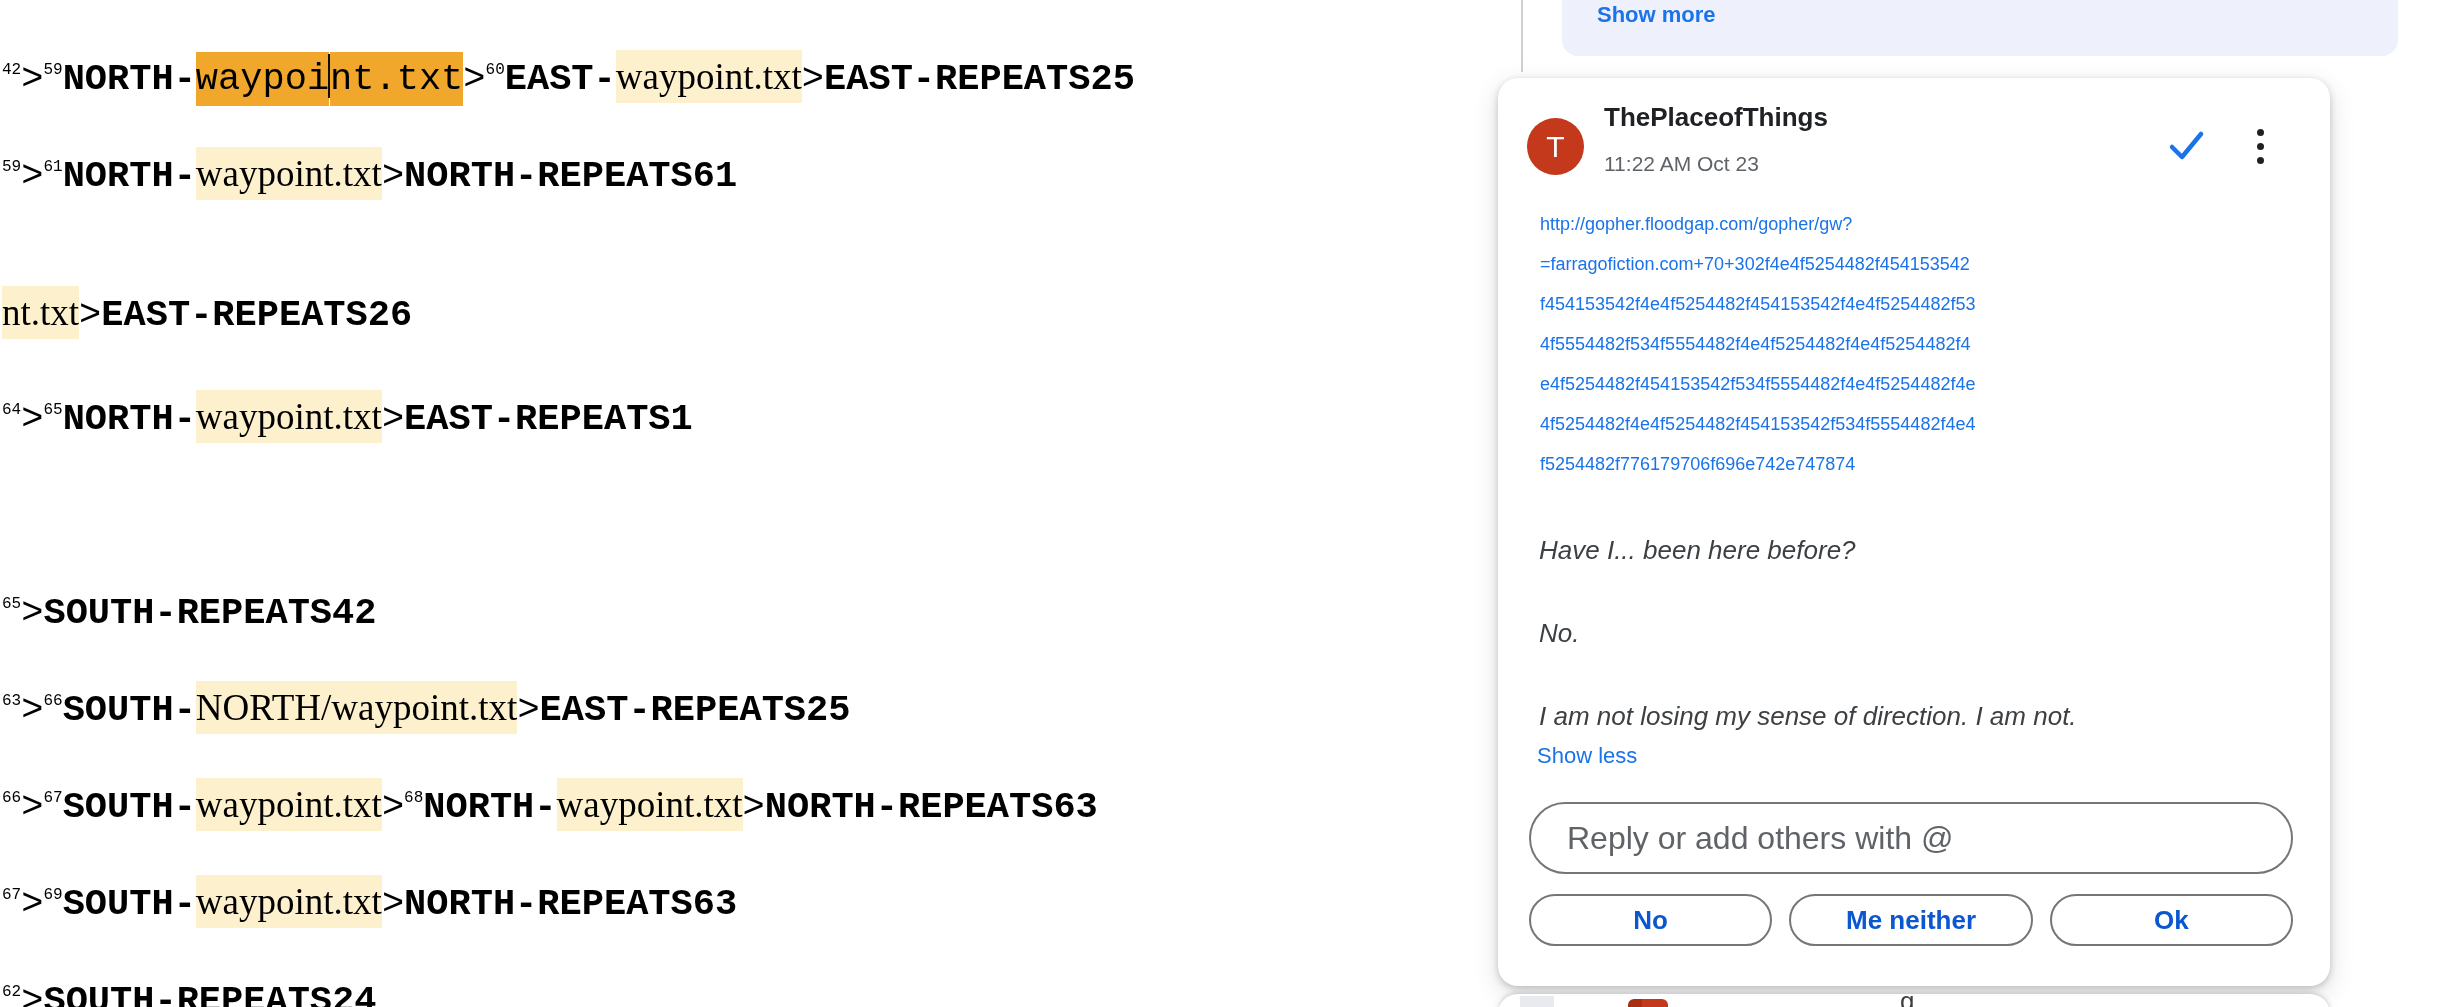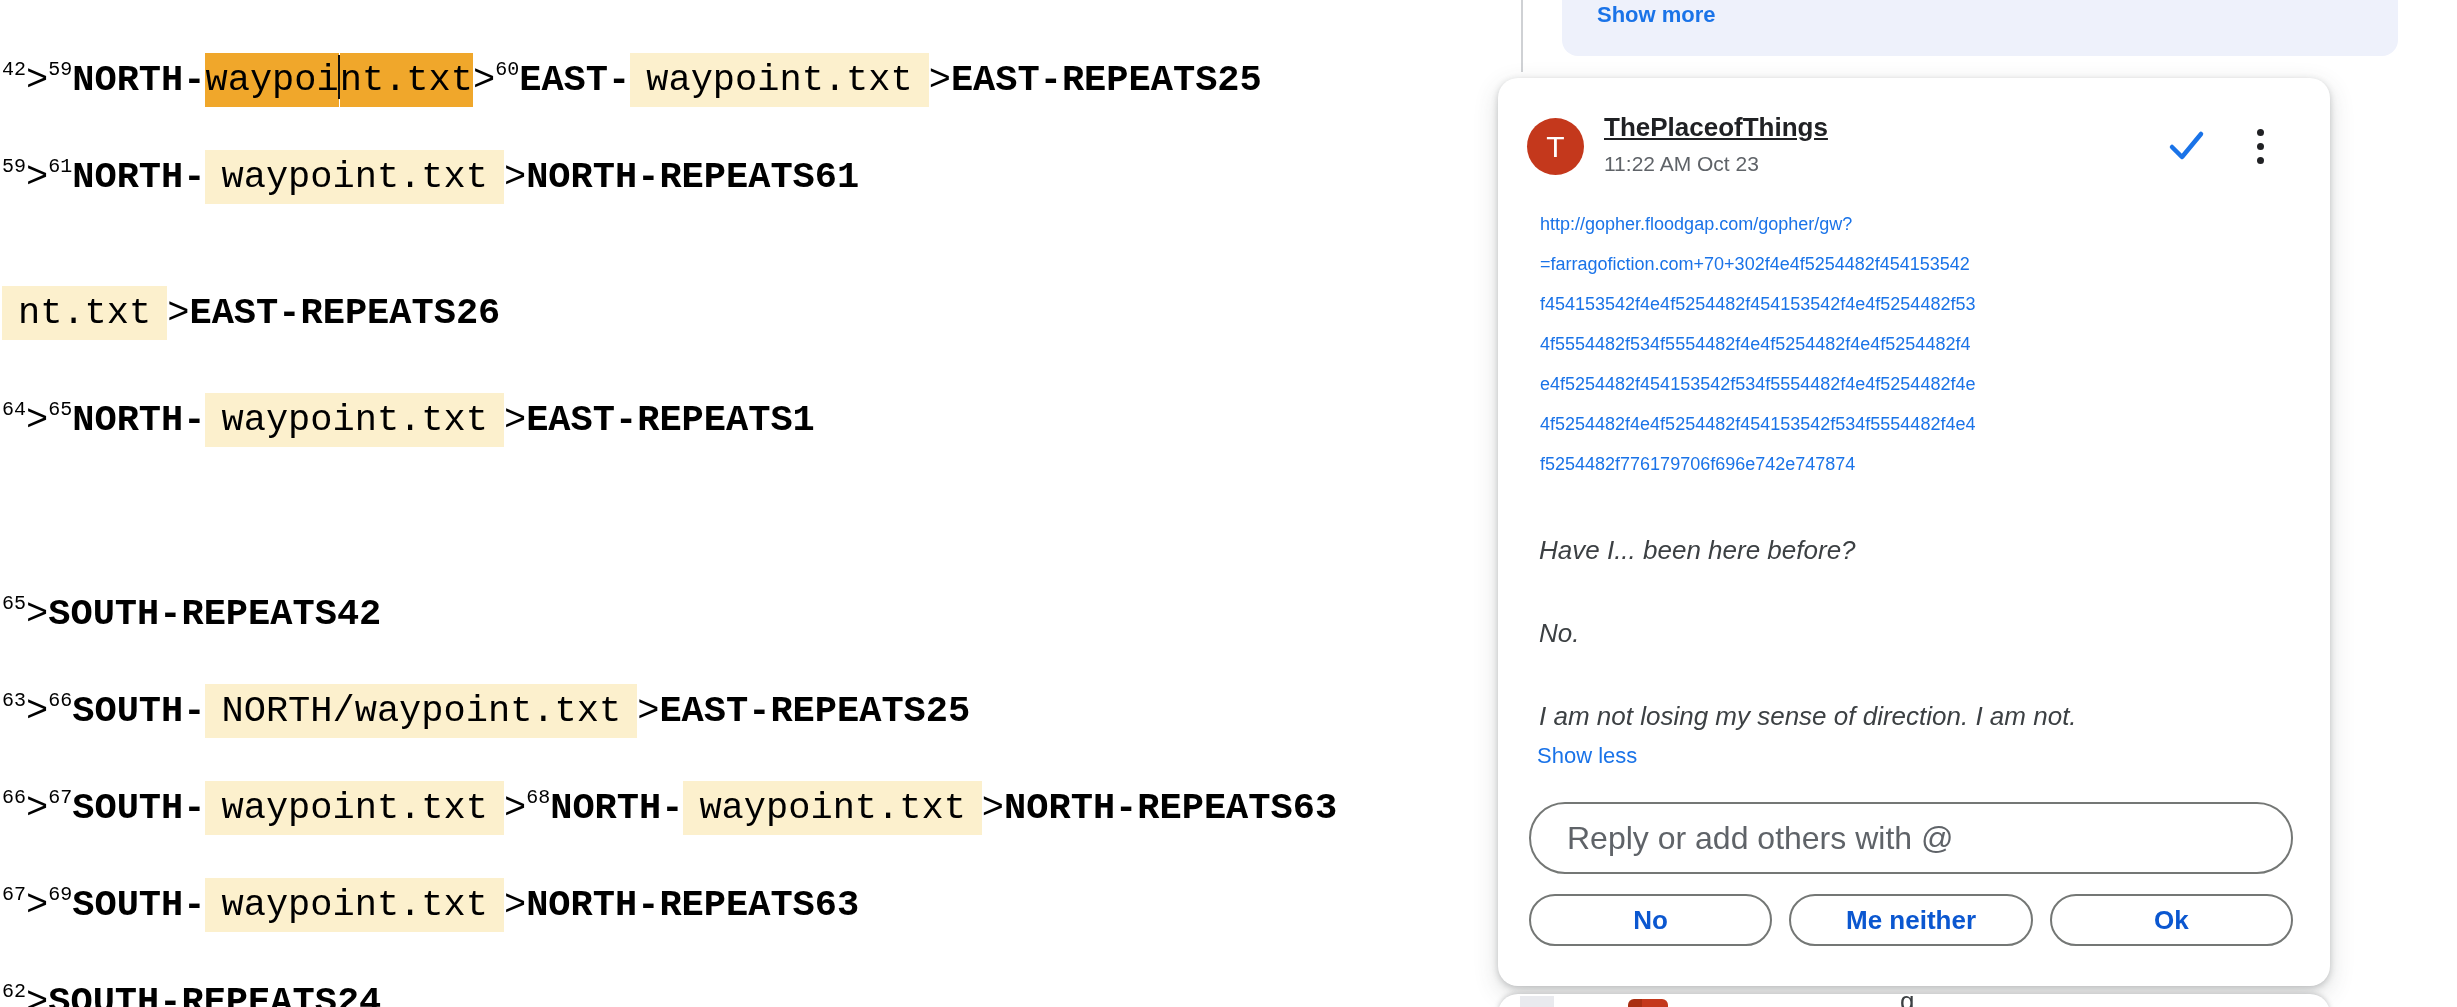--- a/index.html
+++ b/index.html
@@ -11,40 +11,40 @@
     font-family:"Liberation Sans",sans-serif;}
   .stage{position:relative;width:2457px;height:1007px;background:#fff;overflow:hidden;}
 
   
   .doc{position:absolute;left:0;top:0;width:1490px;height:1007px;background:#fff;}
   .docrow{position:absolute;left:2px;white-space:pre;
     font-family:"Liberation Mono","DejaVu Sans Mono",monospace;
     font-size:37px;line-height:50px;color:#000;}
   .seg-b{font-weight:bold;margin-top:6px;}
   .seg-gt{font-weight:normal;}
-  .seg-sup{font-size:20px;vertical-align:15px;font-weight:normal;}
-  .seg-hl{background:var(--hl);padding:6px 16px;}
+  .seg-sup{font-size:16px;vertical-align:15px;font-weight:normal;}
+  .seg-hl{background:var(--hl);padding:6px 0;font-family:Liberation Serif, serif;}
   .seg-hla{background:var(--hla);padding:6px 0;}
   .seg-caret{display:inline-block;width:3px;height:44px;background:#101010;
     vertical-align:-9px;margin:0 -1px;}
 
   
   .page-edge{position:absolute;left:1521px;top:0;width:2px;height:72px;background:#cfd1d4;}
   .collapsed-card{position:absolute;left:1562px;top:-22px;width:836px;height:78px;
     background:#EEF1FB;border-radius:16px;}
   .show-more{position:absolute;left:35px;top:24px;font-size:22px;color:var(--link);
     font-weight:bold;cursor:pointer;}
 
   .comment-card{position:absolute;left:1498px;top:78px;width:832px;height:908px;
     background:#fff;border-radius:20px;
     box-shadow:0 2px 6px rgba(60,64,67,.25),0 8px 24px rgba(60,64,67,.18);}
   .avatar{position:absolute;left:29px;top:40px;width:57px;height:57px;border-radius:50%;
     background:var(--avatar);color:#fff;font-size:30px;display:flex;
     align-items:center;justify-content:center;}
-  .author{position:absolute;left:106px;top:34px;font-size:26px;color:var(--name);font-weight:bold;text-decoration:underline;}
+  .author{position:absolute;left:106px;top:24px;font-size:26px;color:var(--name);font-weight:bold;}
   .timestamp{position:absolute;left:106px;top:74px;font-size:21px;color:var(--muted);}
   .resolve-btn{position:absolute;left:664px;top:44px;width:48px;height:48px;cursor:pointer;}
   .menu-btn{position:absolute;left:744px;top:42px;width:36px;height:52px;cursor:pointer;
     display:flex;flex-direction:column;align-items:center;justify-content:center;gap:7px;}
   .menu-btn i{width:7px;height:7px;border-radius:50%;background:#202124;}
 
   .link-block{position:absolute;left:42px;top:126px;cursor:pointer;}
   .urlline{font-size:18px;line-height:40px;color:var(--link);white-space:pre;}
 
   .paras{position:absolute;left:41px;top:455px;width:740px;font-style:italic;}

